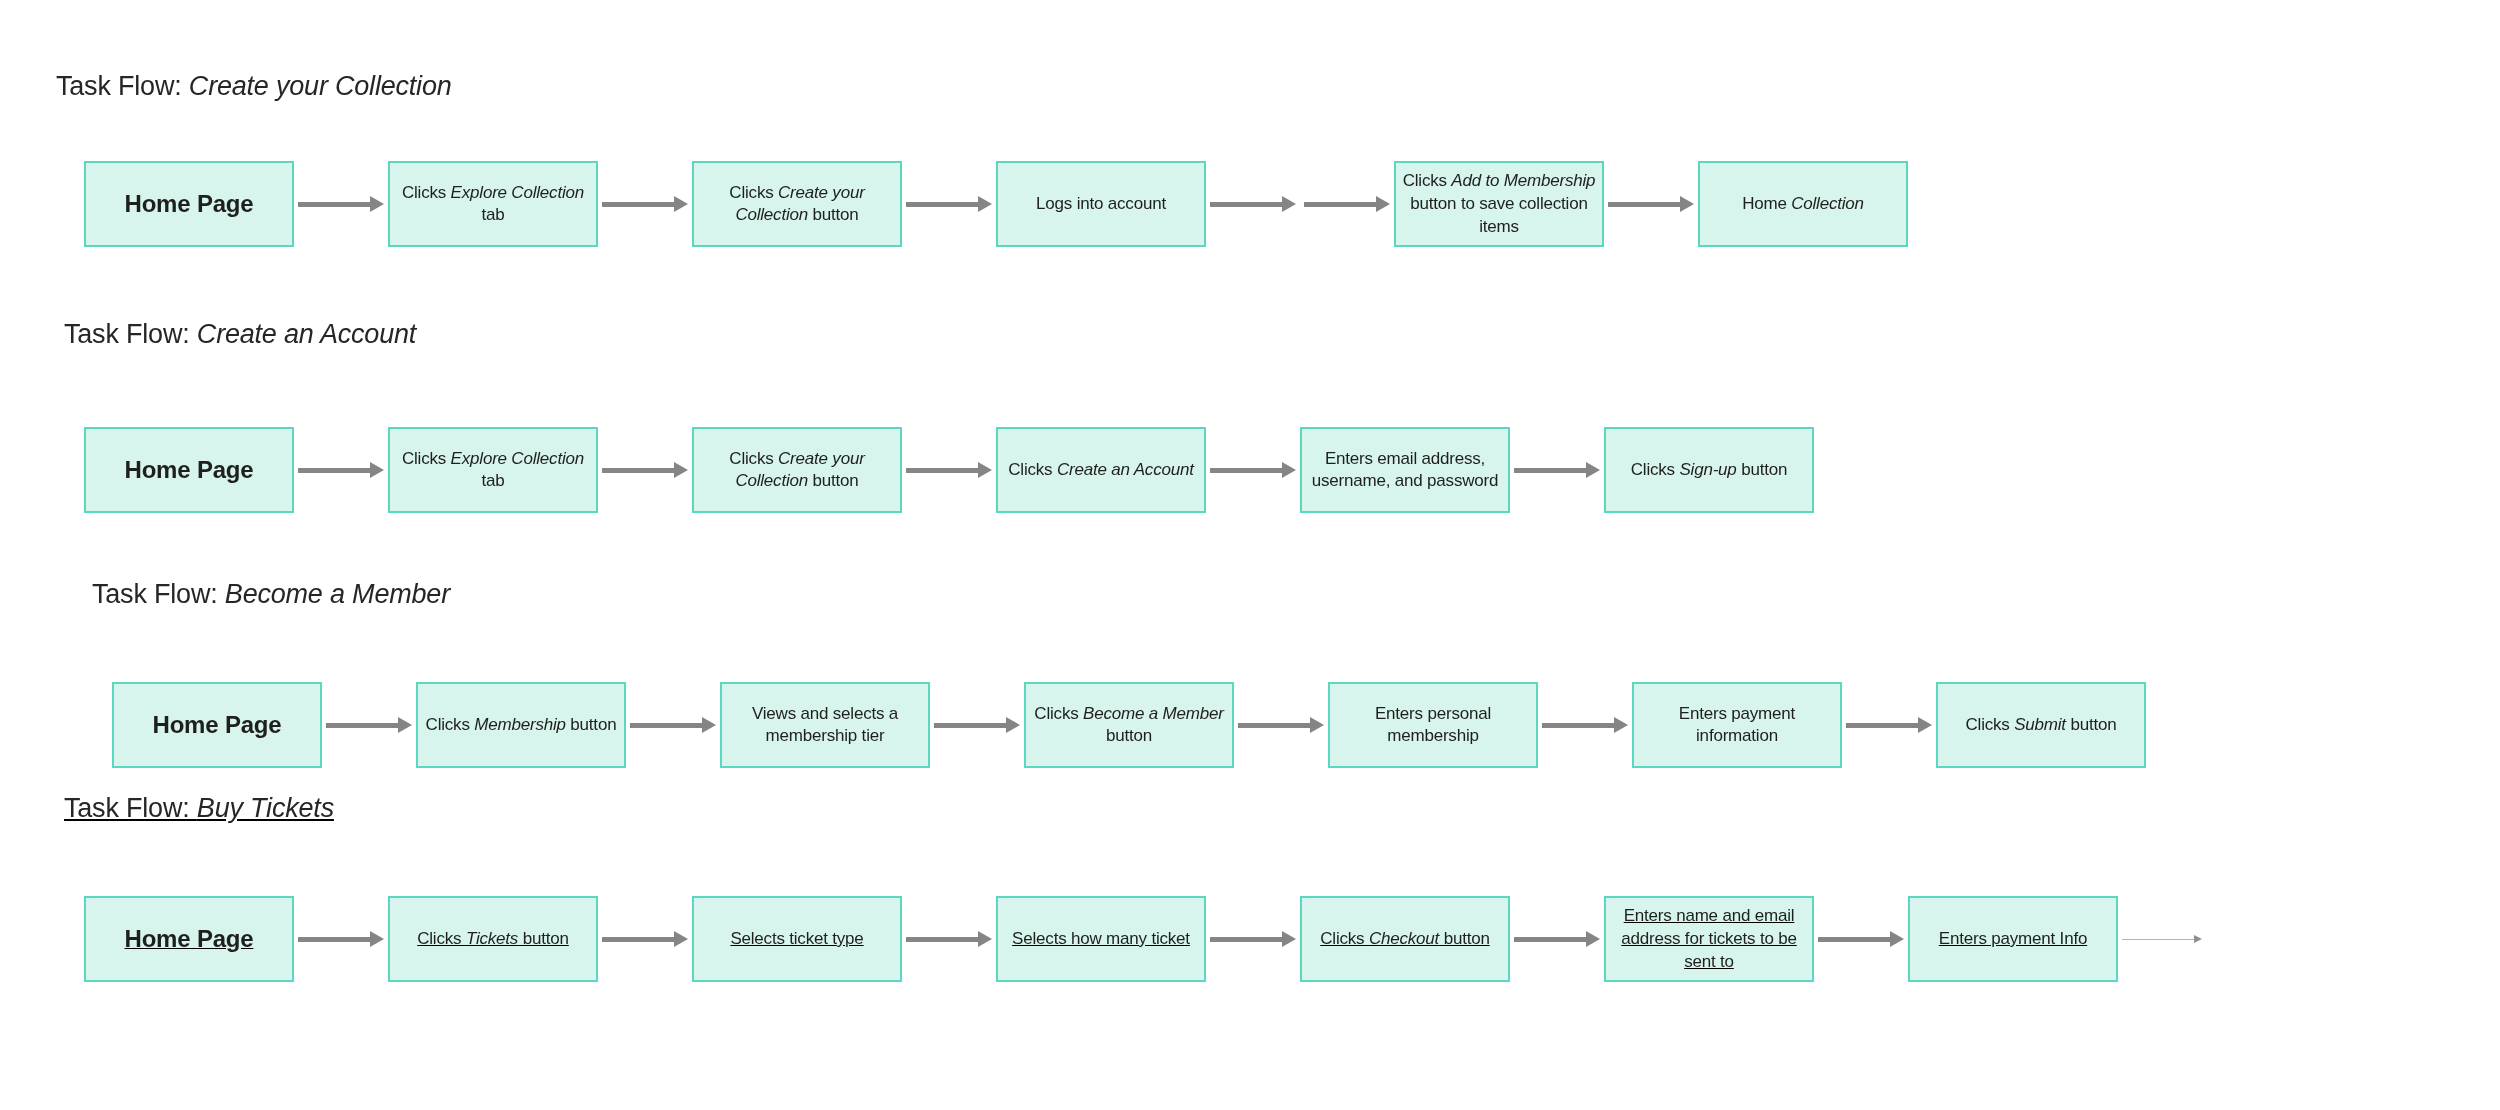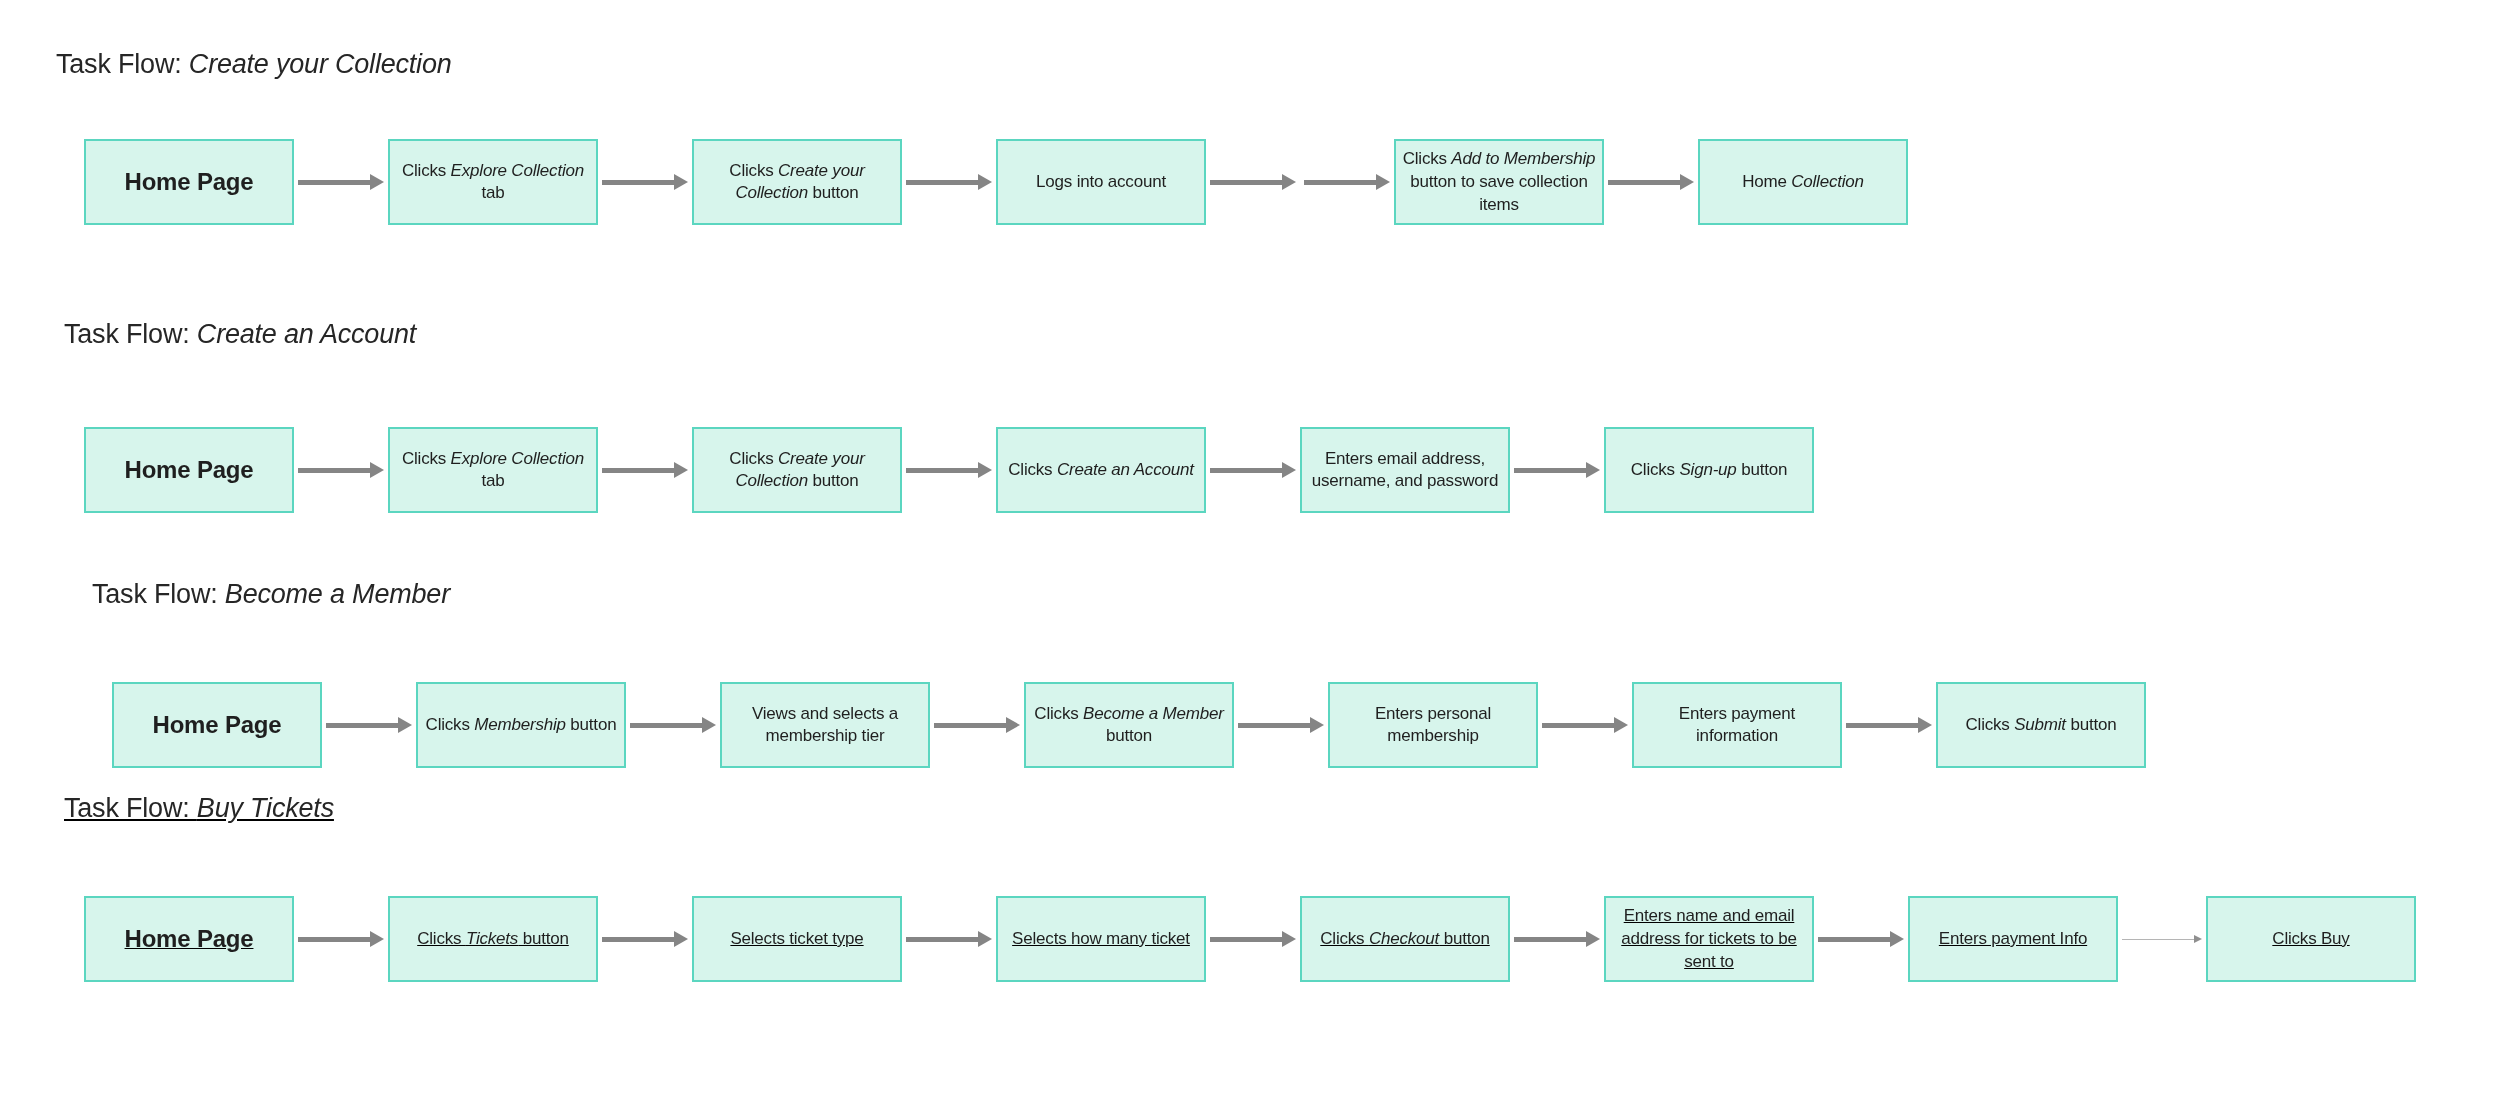--- a/index.html
+++ b/index.html
@@ -13,21 +13,21 @@
     position: relative;
     overflow: hidden;
     font-family: "Liberation Sans", "DejaVu Sans", sans-serif;
   }
   #canvas {
     position: relative;
     width: 2500px;
     height: 1110px;
   }
   .flow { position: absolute; left: 0; right: 0; }
-  #flow-0 { top: 48px; }
+  #flow-0 { top: 70px; }
   #flow-1 { top: 318px; }
   #flow-2 { top: 578px; padding-left: 28px; }
   #flow-3 { top: 792px; text-decoration: underline; }
 
   .flow-title {
     margin: 0;
     padding-left: 64px;
     font-size: 27px;
     font-weight: 400;
     line-height: 1.2;
@@ -289,18 +289,15 @@
     <span class="shaft"></span>
     <span class="head"></span>
   </div>
         <div class="node">
     <span class="node-text"><span>Enters payment Info</span></span>
   </div>
         <div class="connector thin">
     <span class="shaft"></span>
     <span class="head"></span>
   </div>
-        <div class="node">
-    <span class="node-text"><span>Clicks Buy</span></span>
-  </div>
       </div>
   </section>
   </div>
 
 </body></html>

